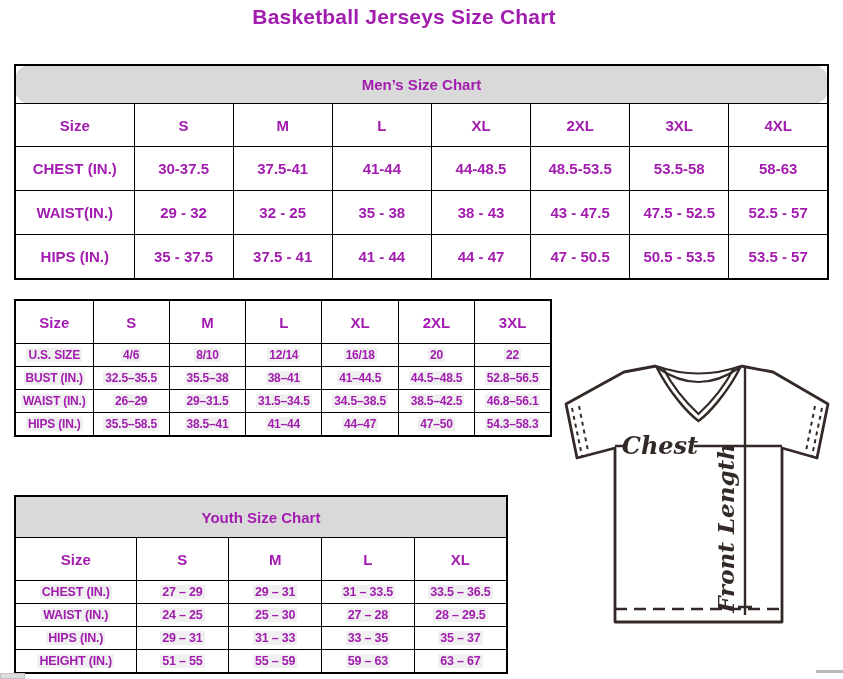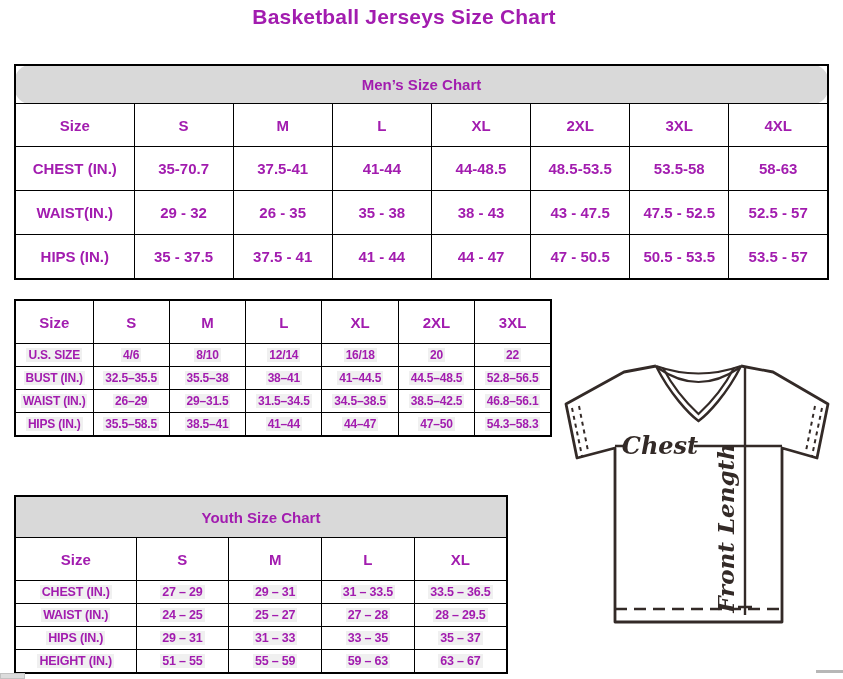--- a/index.html
+++ b/index.html
@@ -59,32 +59,32 @@
       <td>S</td>
       <td>M</td>
       <td>L</td>
       <td>XL</td>
       <td>2XL</td>
       <td>3XL</td>
       <td>4XL</td>
     </tr>
     <tr class="data-row">
       <td>CHEST (IN.)</td>
-      <td>35-70.7</td>
+      <td>30-37.5</td>
       <td>37.5-41</td>
       <td>41-44</td>
       <td>44-48.5</td>
       <td>48.5-53.5</td>
       <td>53.5-58</td>
       <td>58-63</td>
     </tr>
     <tr class="data-row">
       <td>WAIST(IN.)</td>
       <td>29 - 32</td>
-      <td>26 - 35</td>
+      <td>32 - 25</td>
       <td>35 - 38</td>
       <td>38 - 43</td>
       <td>43 - 47.5</td>
       <td>47.5 - 52.5</td>
       <td>52.5 - 57</td>
     </tr>
     <tr class="data-row">
       <td>HIPS (IN.)</td>
       <td>35 - 37.5</td>
       <td>37.5 - 41</td>
@@ -178,21 +178,21 @@
     <tr class="data-row">
       <td><span class="hl">CHEST (IN.)</span></td>
       <td><span class="hl">27 – 29</span></td>
       <td><span class="hl">29 – 31</span></td>
       <td><span class="hl">31 – 33.5</span></td>
       <td><span class="hl">33.5 – 36.5</span></td>
     </tr>
     <tr class="data-row">
       <td><span class="hl">WAIST (IN.)</span></td>
       <td><span class="hl">24 – 25</span></td>
-      <td><span class="hl">25 – 27</span></td>
+      <td><span class="hl">25 – 30</span></td>
       <td><span class="hl">27 – 28</span></td>
       <td><span class="hl">28 – 29.5</span></td>
     </tr>
     <tr class="data-row">
       <td><span class="hl">HIPS (IN.)</span></td>
       <td><span class="hl">29 – 31</span></td>
       <td><span class="hl">31 – 33</span></td>
       <td><span class="hl">33 – 35</span></td>
       <td><span class="hl">35 – 37</span></td>
     </tr>

